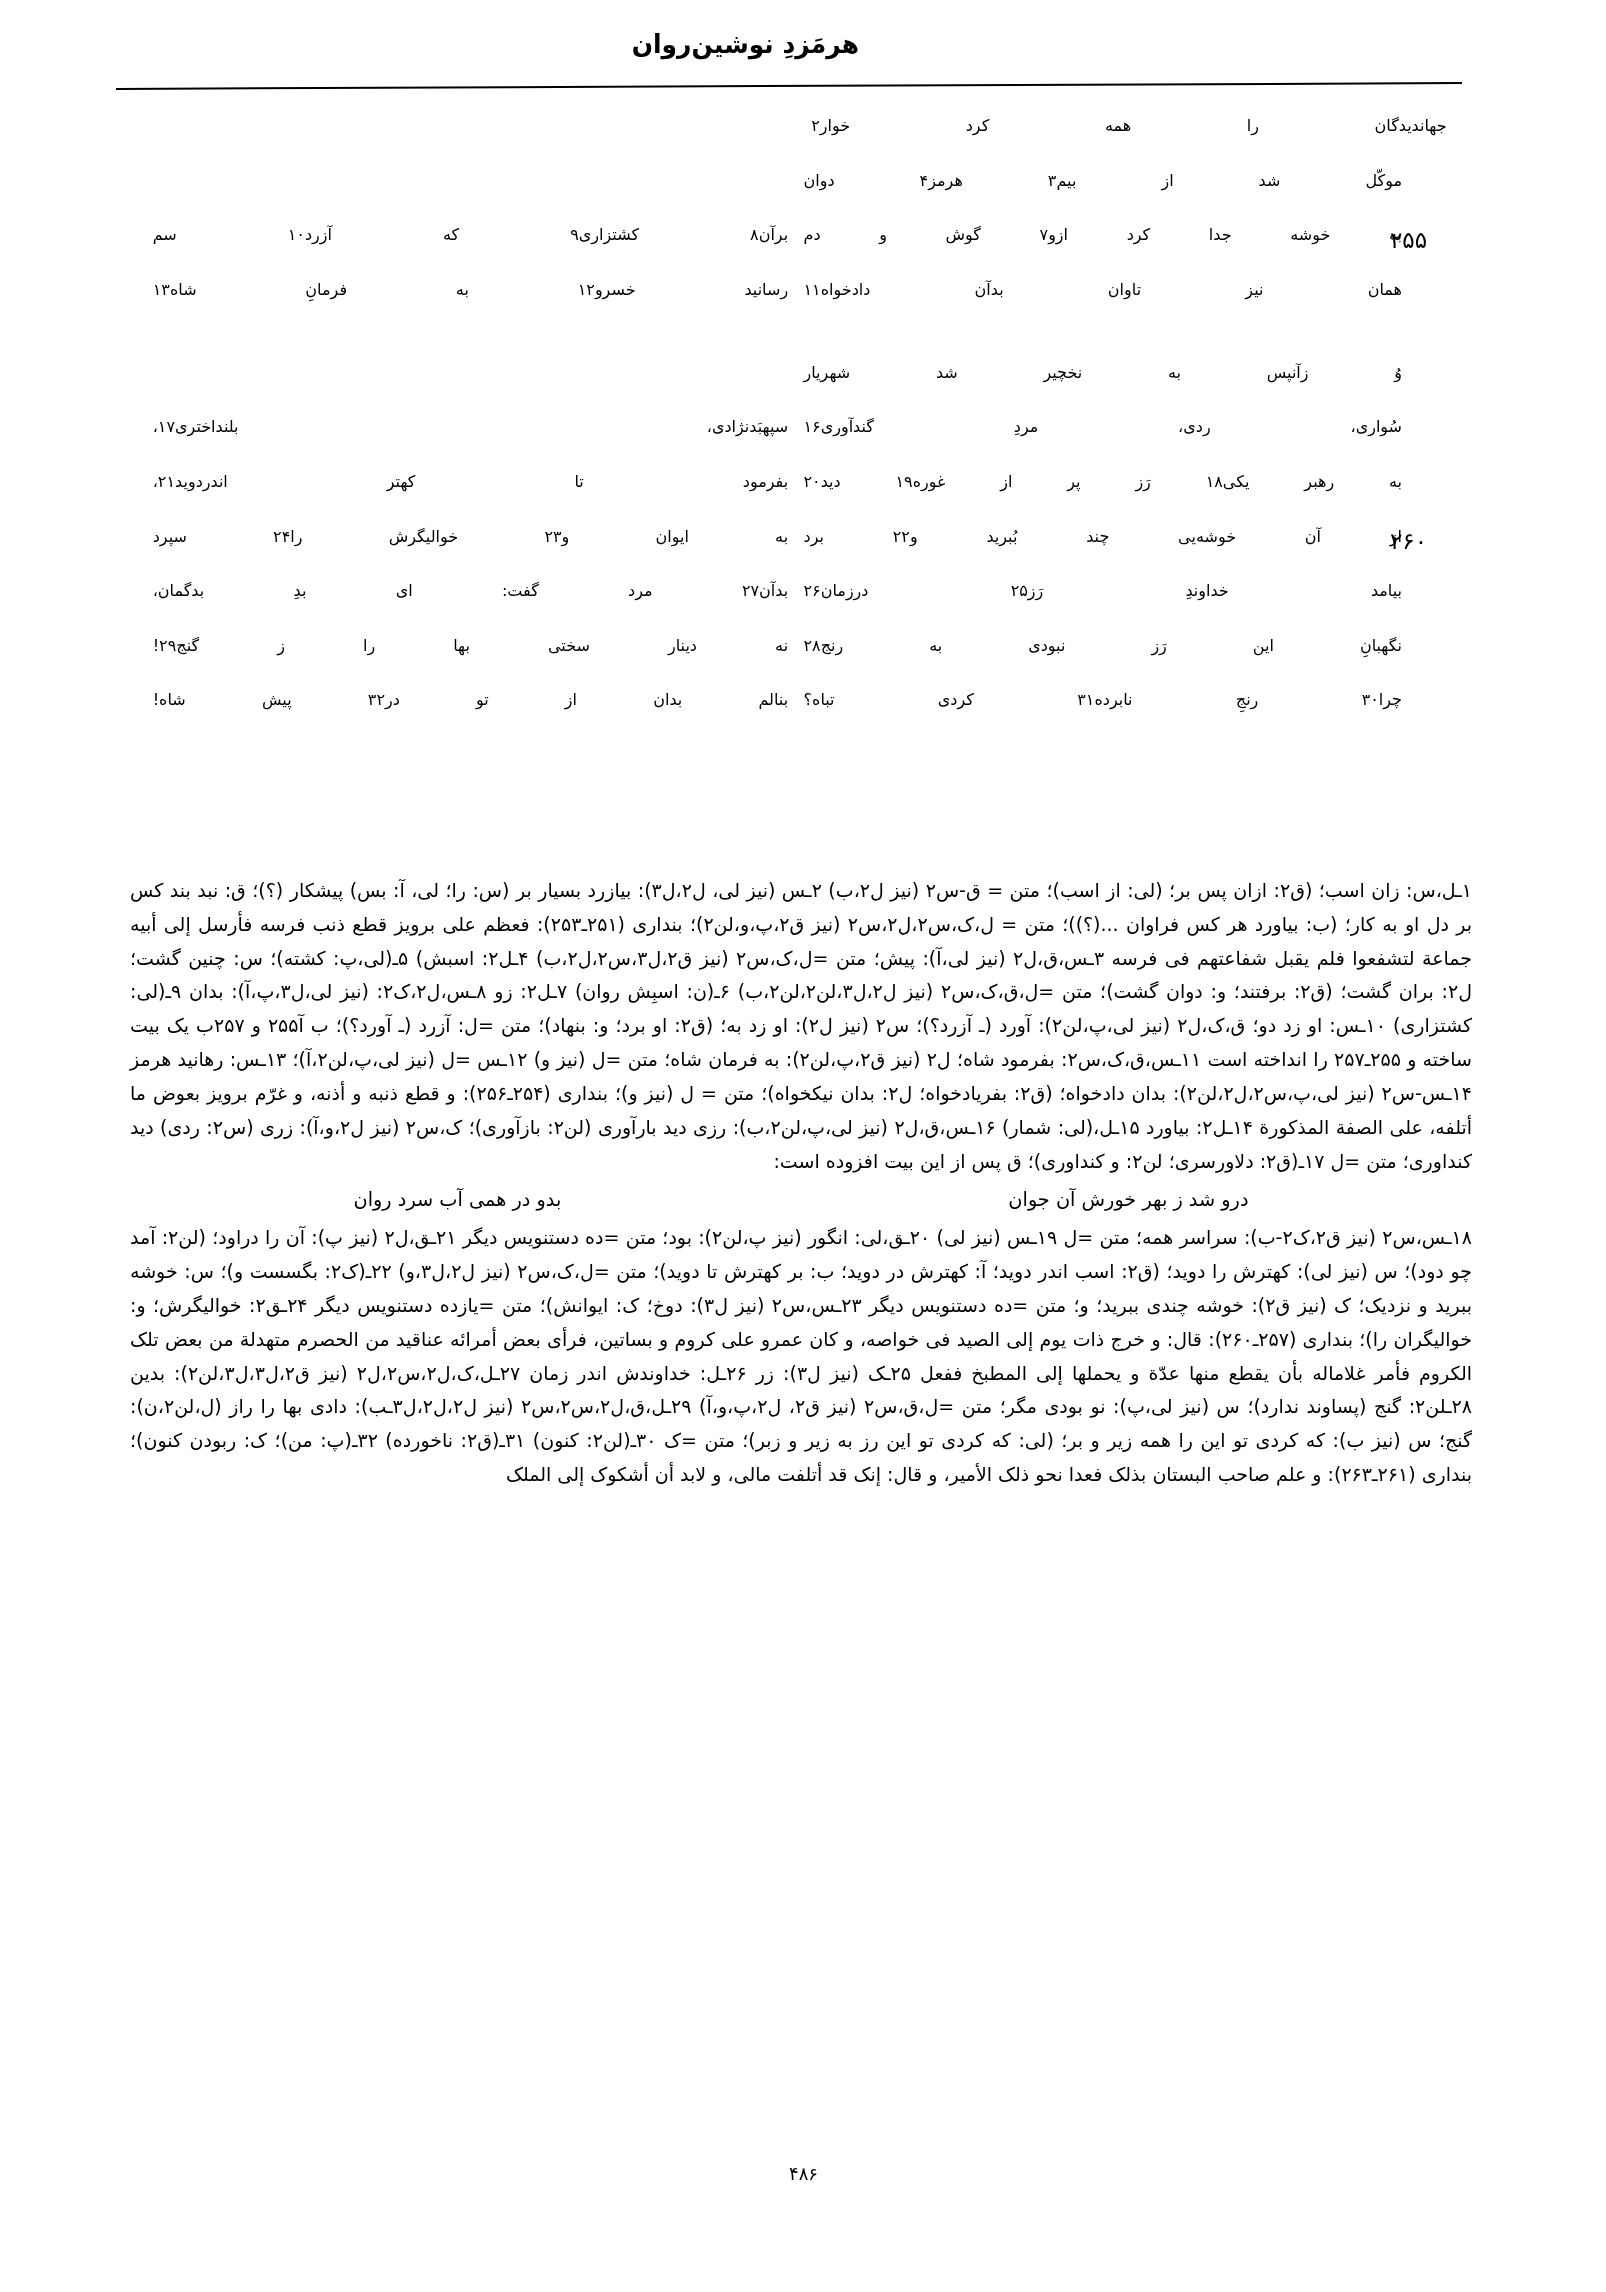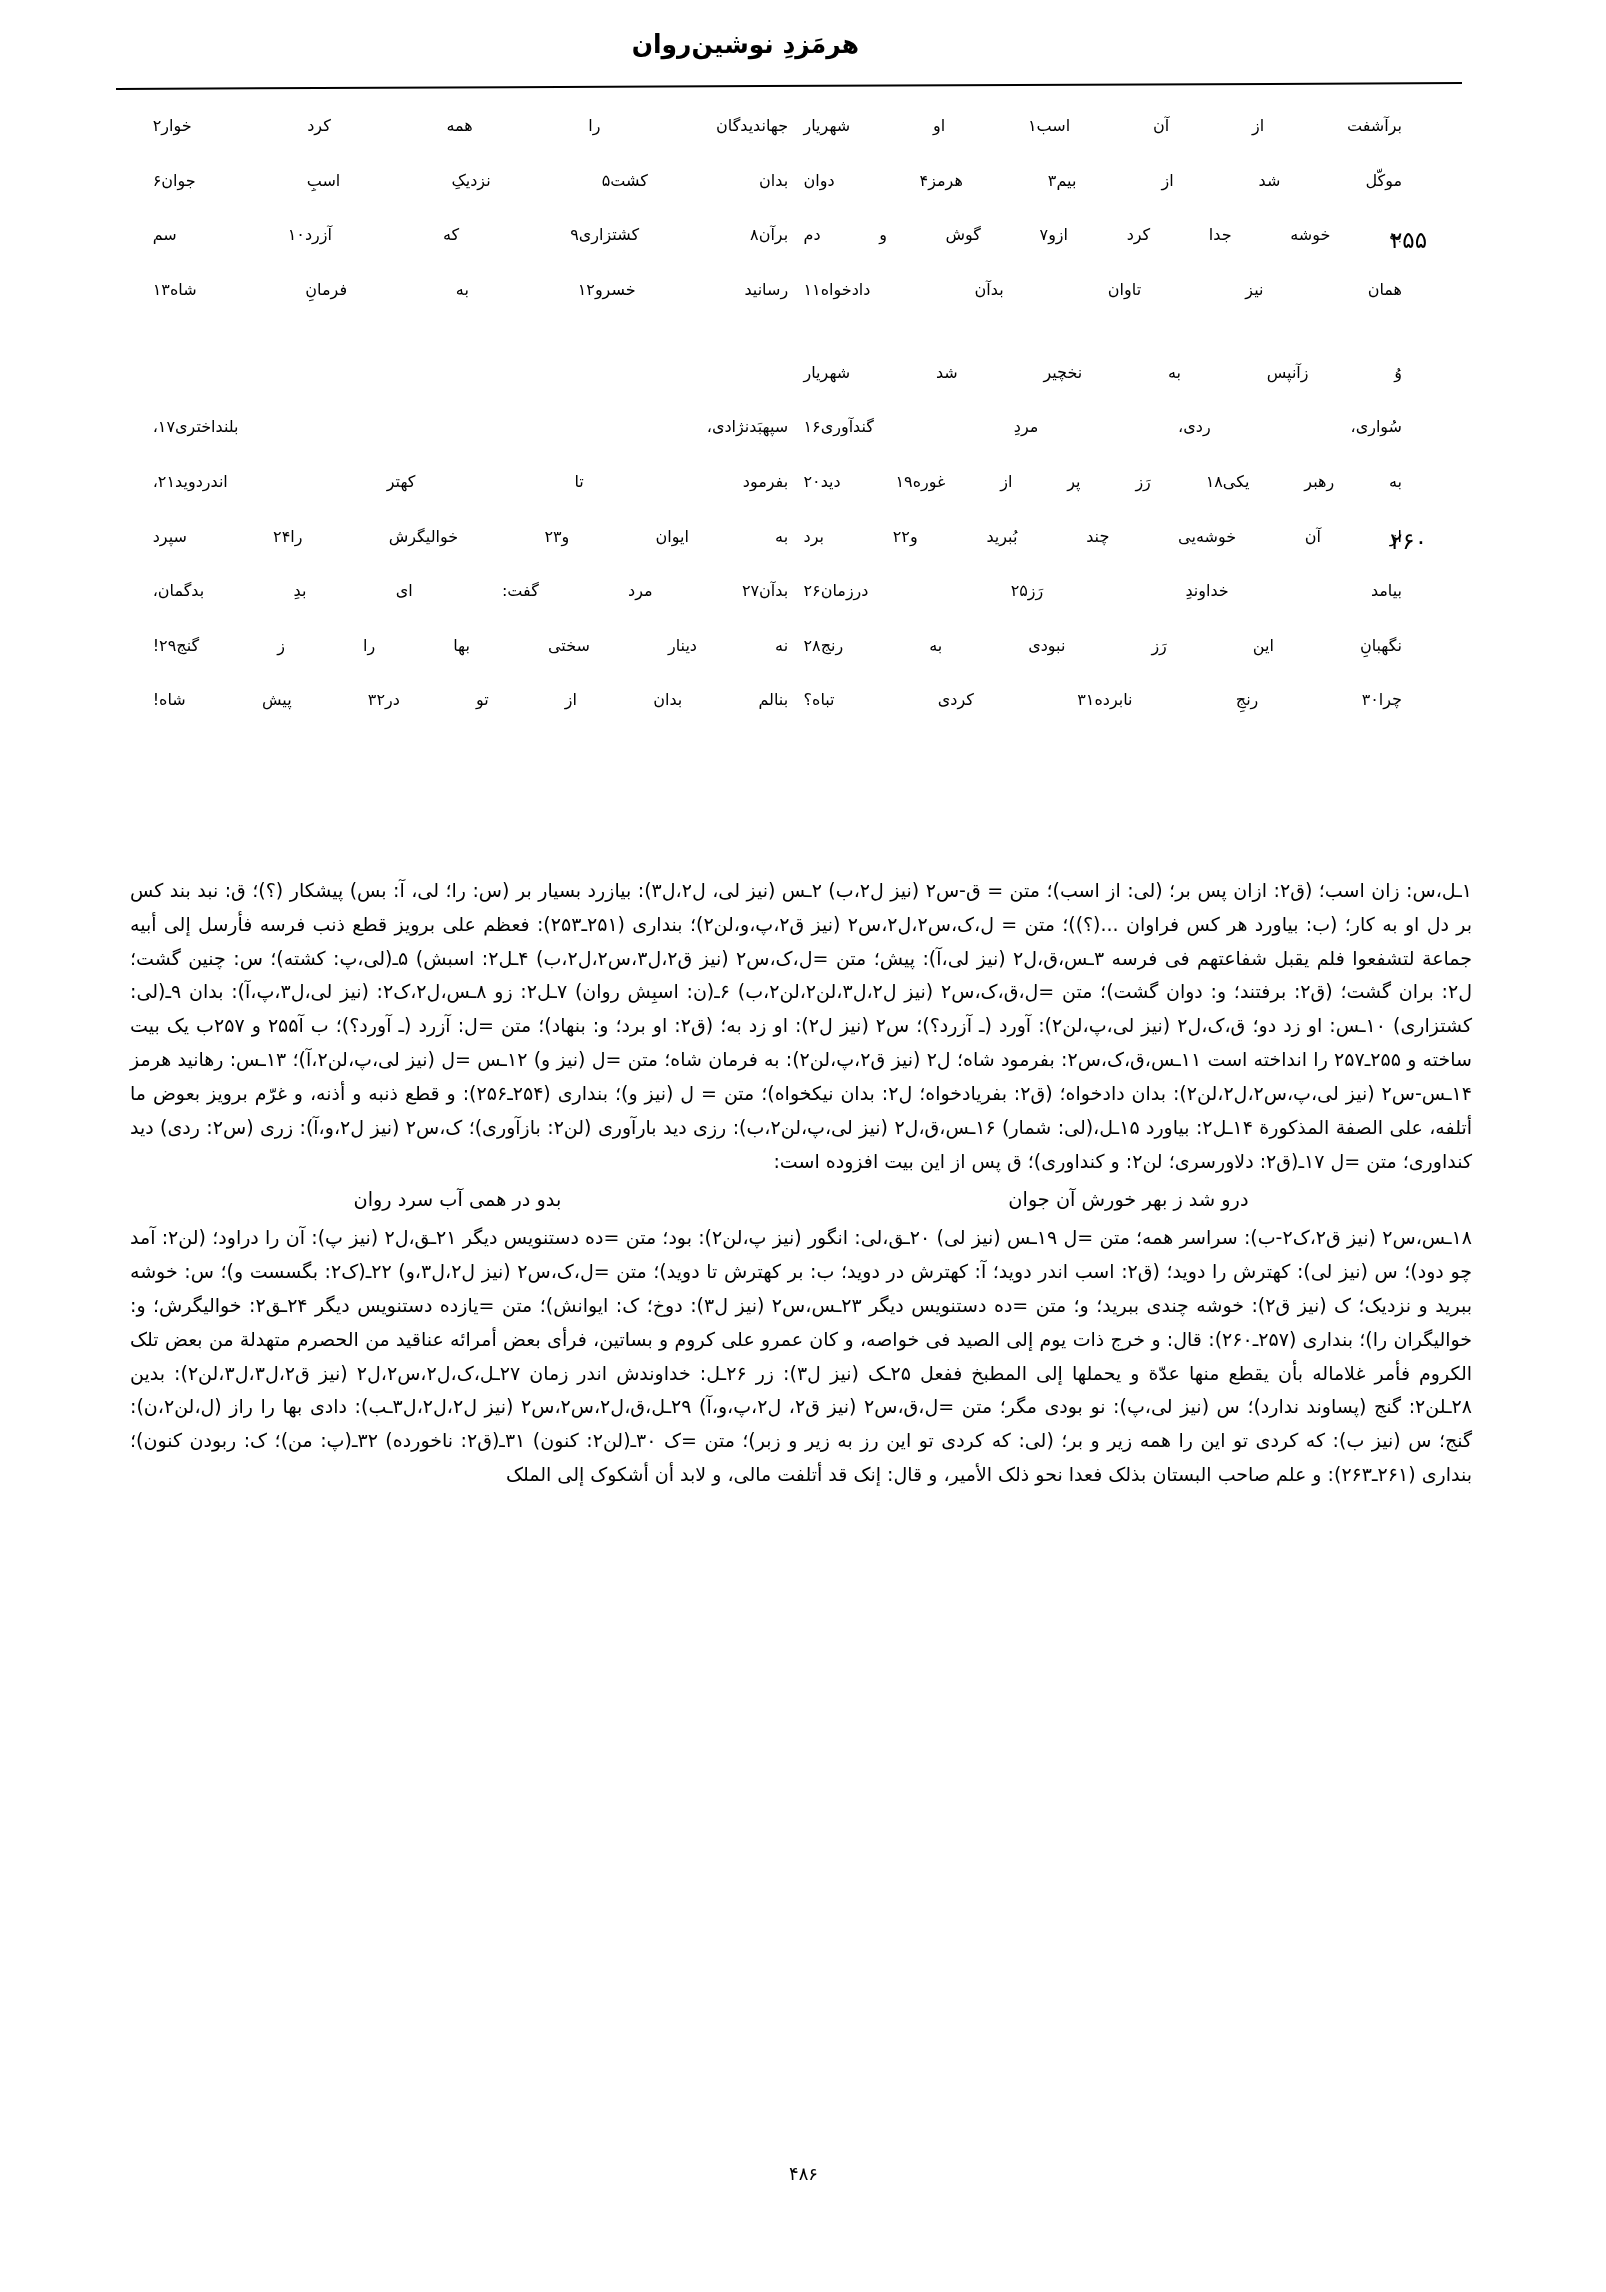--- a/index.html
+++ b/index.html
@@ -150,34 +150,28 @@
 
   <div class="runninghead">
     <span class="rh-text">هرمَزدِ نوشین‌روان</span>
   </div>
   <div class="rule"></div>
 
   <div class="verses">
 
     <div class="stanza">
       <div class="beyt">
-        <div class="hemistich right">
-            <span class="inner">برآشفت از آن اسب۱ او شهریار</span>
-          </div>
         <div class="hemistich left">
             <span class="inner">جهاندیدگان را همه کرد خوار۲</span>
           </div>
         <span class="vnum"></span>
       </div>
       <div class="beyt">
         <div class="hemistich right">
             <span class="inner">موکّل شد از بیم۳ هرمز۴ دوان</span>
-          </div>
-        <div class="hemistich left">
-            <span class="inner">بدان کشت۵ نزدیکِ اسبِ جوان۶</span>
           </div>
         <span class="vnum"></span>
       </div>
       <div class="beyt">
         <div class="hemistich right">
             <span class="inner">به خوشه جدا کرد ازو۷ گوش و دم</span>
           </div>
         <div class="hemistich left">
             <span class="inner">برآن۸ کشتزاری۹ که آزرد۱۰ سم</span>
           </div>

